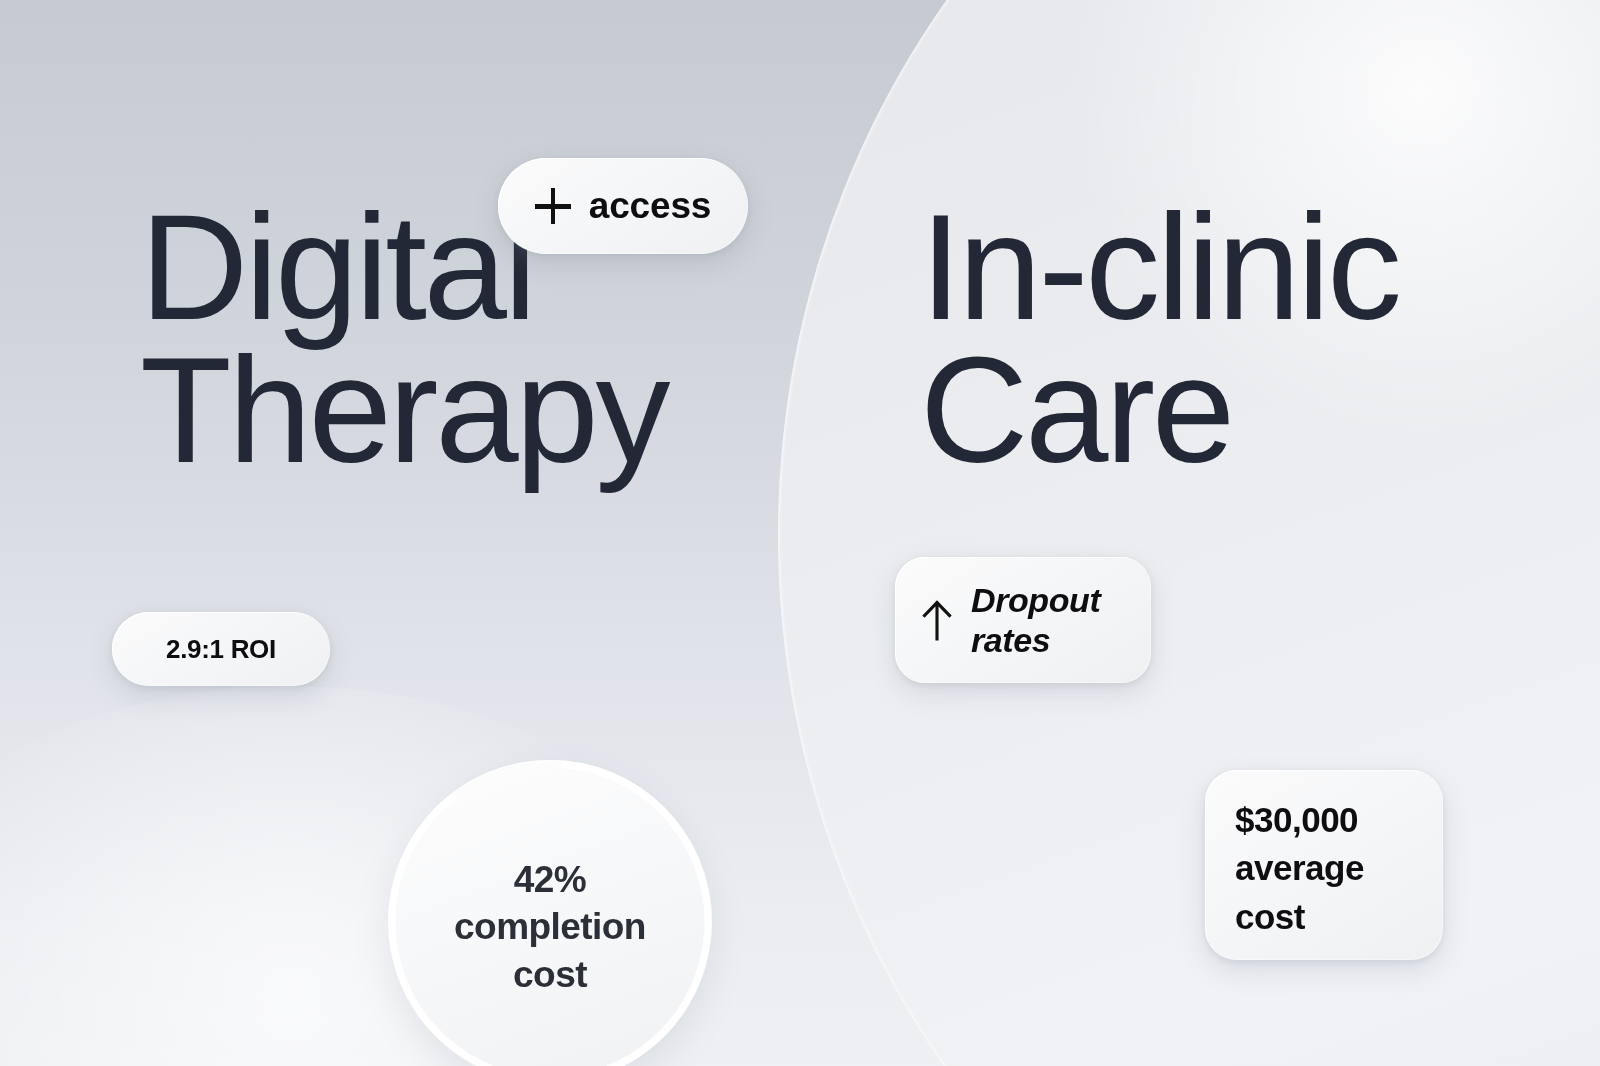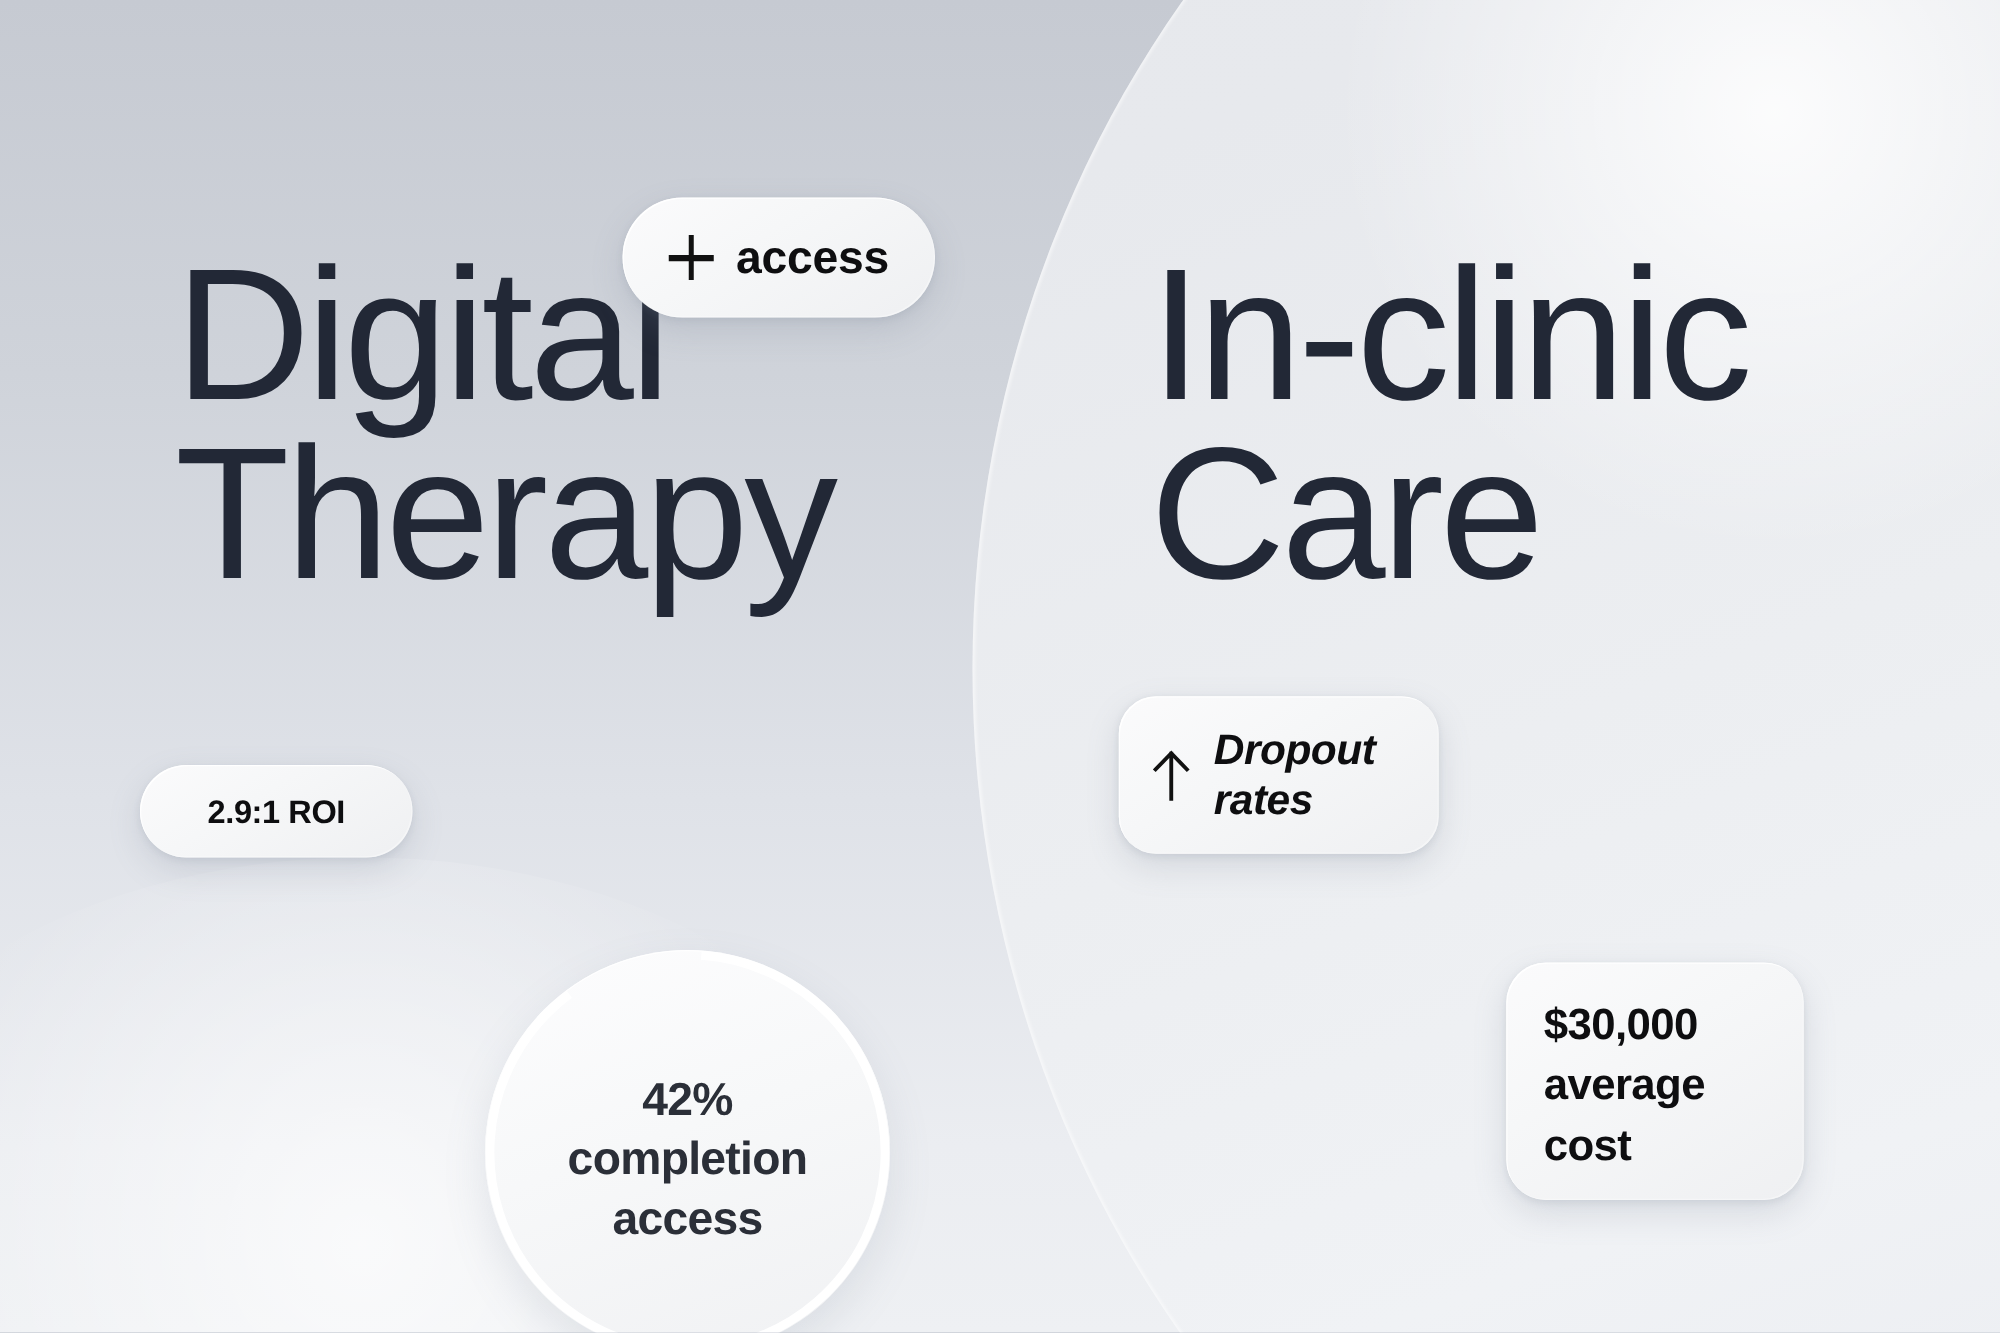--- a/index.html
+++ b/index.html
@@ -199,17 +199,17 @@
   <div id="ring-wrap">
     <div id="ring-track"></div>
     <div id="ring-arc">
       <svg width="324" height="324" viewBox="0 0 324 324" aria-hidden="true">
         <circle cx="162" cy="162" r="158" fill="none" stroke="#ffffff" stroke-width="7" stroke-linecap="butt" stroke-dasharray="880 113" transform="rotate(-86 162 162)"></circle>
       </svg>
     </div>
     <div id="ring-label">
       <span>42%</span>
       <span>completion
-access</span>
+cost</span>
     </div>
   </div>
 
 </div>
 
 </body></html>

